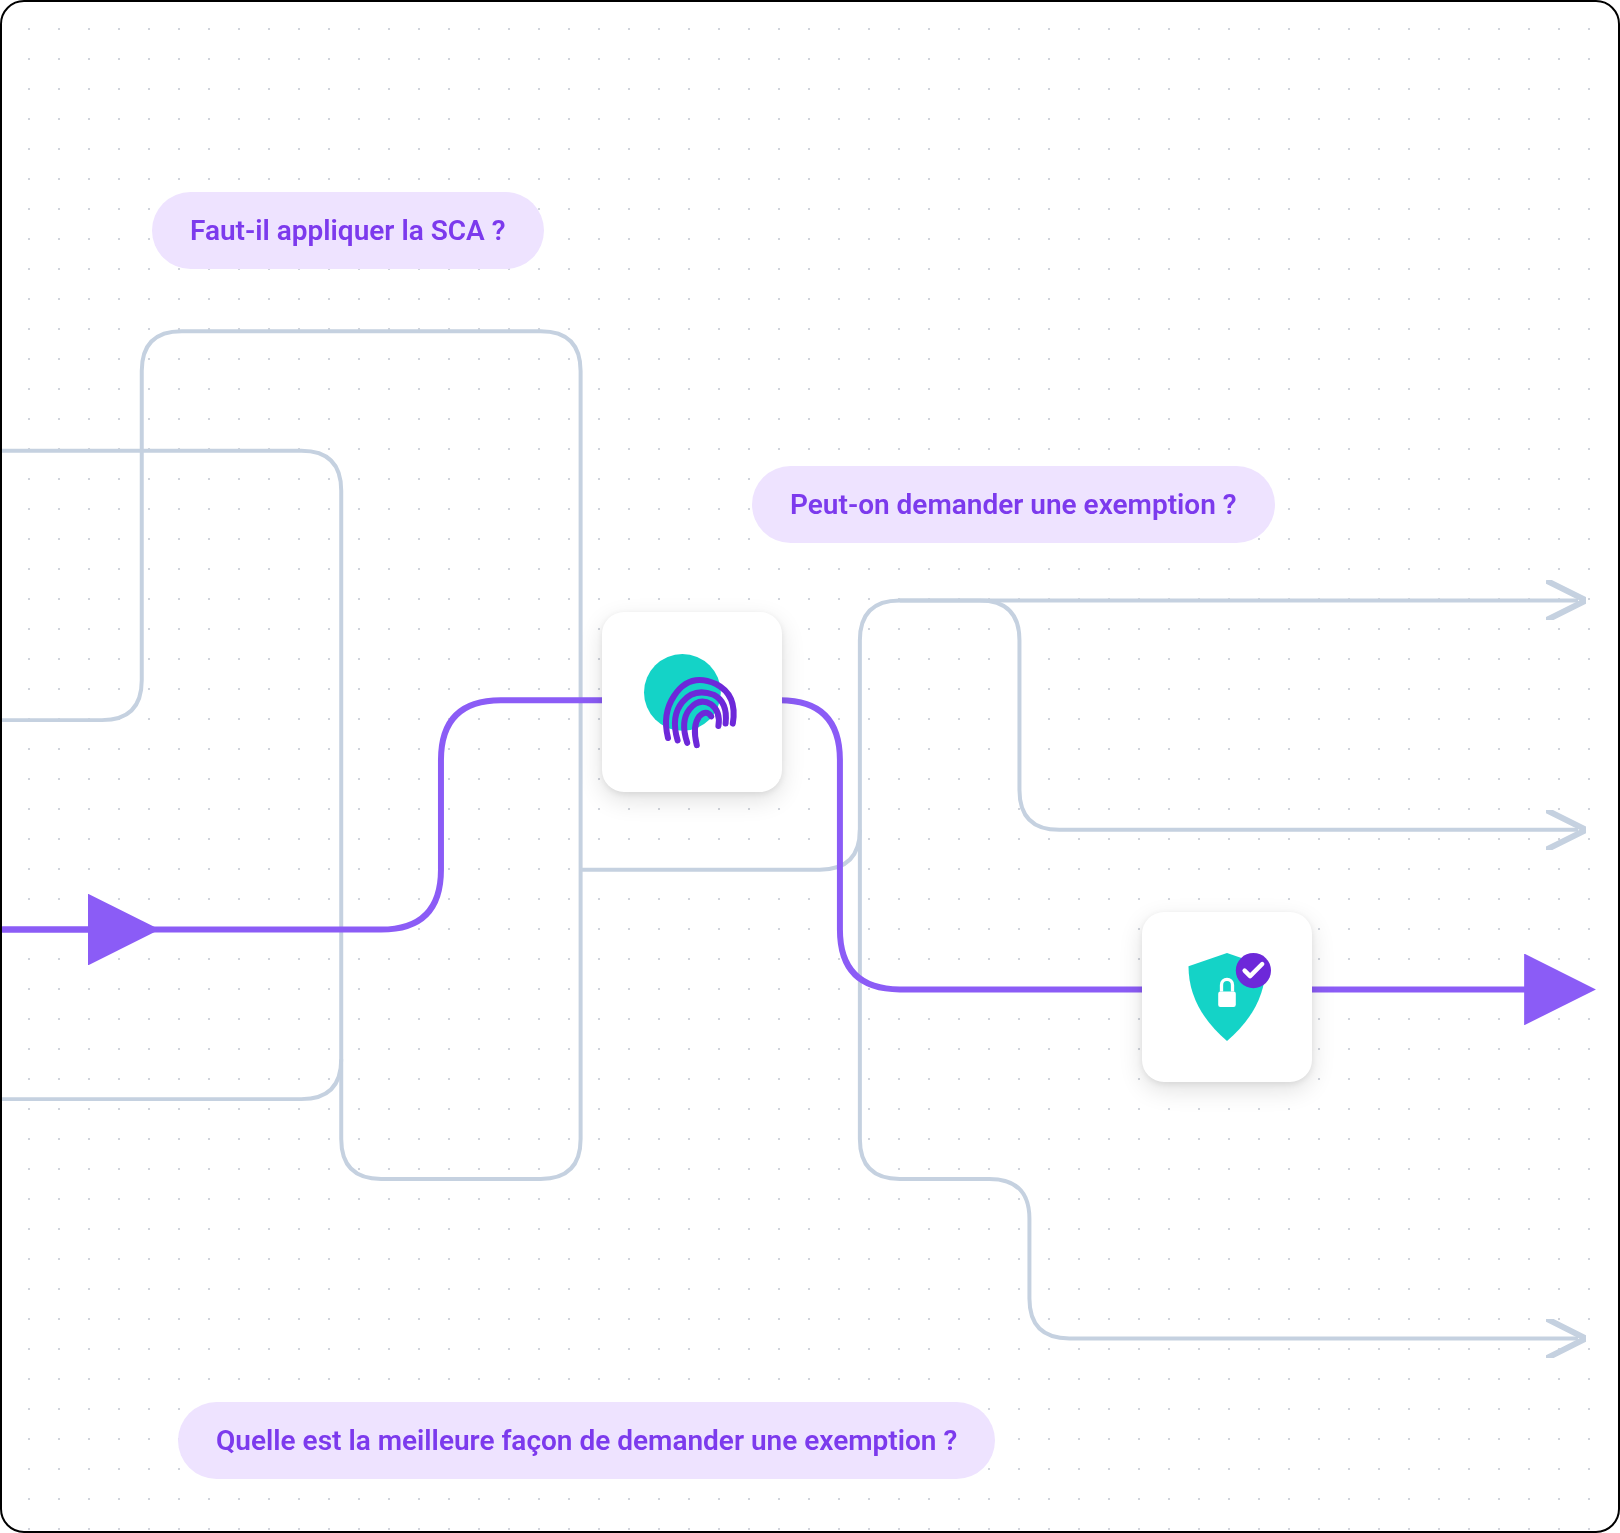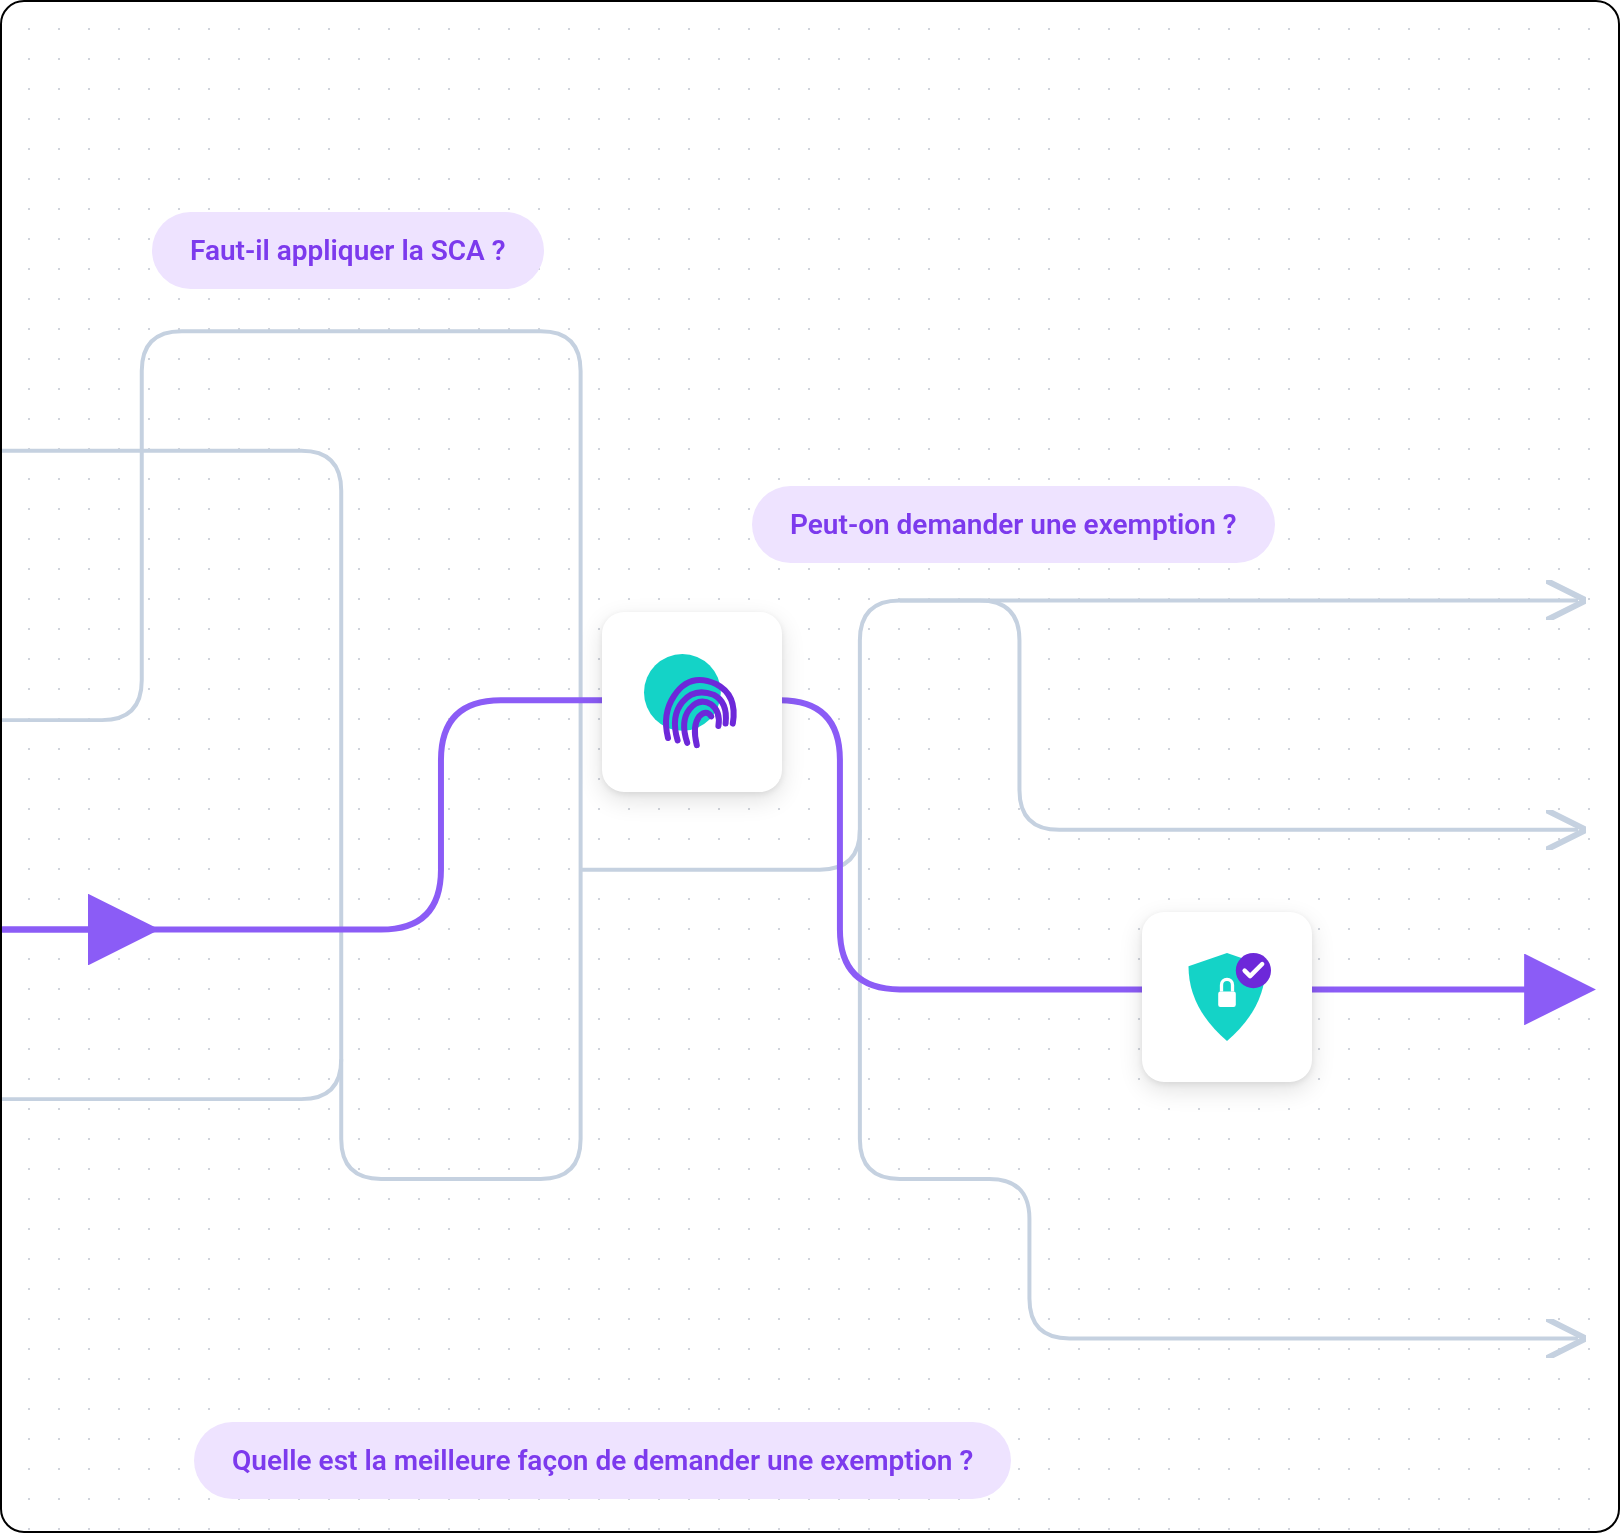--- a/index.html
+++ b/index.html
@@ -20,21 +20,20 @@
   }
   .pill {
     position: absolute;
     background: #eee3ff;
     color: #7c3aed;
     font-weight: 600;
     font-size: 28px;
     padding: 22px 38px;
     border-radius: 999px;
     white-space: nowrap;
-    margin-top: 20px;
   }
   .icon-card {
     position: absolute;
     background: #fff;
     border-radius: 22px;
     box-shadow: 0 8px 24px rgba(0,0,0,0.12), 0 2px 6px rgba(0,0,0,0.08);
     display: flex;
     align-items: center;
     justify-content: center;
   }
@@ -77,21 +76,21 @@
   </svg>
 
   <div class="pill" style="left:150px; top:190px;">
     <span>Faut-il appliquer la SCA ?</span>
   </div>
 
   <div class="pill" style="left:750px; top:464px;">
     <span>Peut-on demander une exemption ?</span>
   </div>
 
-  <div class="pill" style="left:192px; top:1400px;">
+  <div class="pill" style="left:176px; top:1400px;">
     <span>Quelle est la meilleure façon de demander une exemption ?</span>
   </div>
 
   <div class="icon-card" style="left:600px; top:610px; width:180px; height:180px;">
     <svg width="120" height="120" viewBox="0 0 100 100">
       <circle cx="42" cy="42" r="32" fill="#14d3c7"></circle>
       <g stroke="#6d28d9" stroke-width="5" fill="none" stroke-linecap="round">
         <path d="M30 80 Q25 60 35 45 Q48 25 70 35 Q88 44 84 68"></path>
         <path d="M38 82 Q32 62 42 50 Q52 38 68 44 Q80 50 78 68"></path>
         <path d="M46 84 Q40 66 48 56 Q56 46 66 52 Q74 58 72 70"></path>

